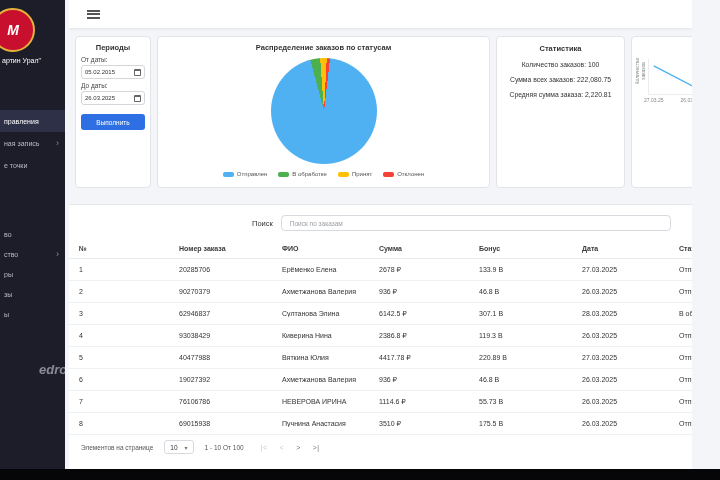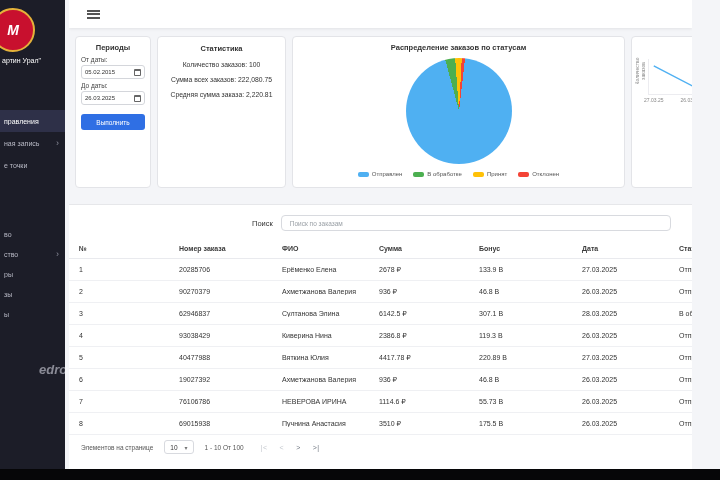--- a/index.html
+++ b/index.html
@@ -156,52 +156,52 @@
           <span class="cal"></span>
         </div>
         <div class="field-label">До даты:</div>
         <div class="date-input">
           <span>26.03.2025</span>
           <span class="cal"></span>
         </div>
         <button class="btn-primary">Выполнить</button>
       </div>
 
+      <div class="card card-pie">
+        <div class="card-title">Распределение заказов по статусам</div>
+        <div class="pie" style="background: conic-gradient(from -15deg, rgb(76, 175, 80) 0deg, rgb(76, 175, 80) 10.8deg, rgb(255, 193, 7) 10.8deg, rgb(255, 193, 7) 18deg, rgb(244, 67, 54) 18deg, rgb(244, 67, 54) 21.6deg, rgb(79, 176, 242) 21.6deg, rgb(79, 176, 242) 360deg);"></div>
+        <div class="legend">
+
+            <span class="legend-item">
+              <span class="swatch" style="background: rgb(79, 176, 242);"></span>
+              <span>Отправлен</span>
+            </span>
+
+            <span class="legend-item">
+              <span class="swatch" style="background: rgb(76, 175, 80);"></span>
+              <span>В обработке</span>
+            </span>
+
+            <span class="legend-item">
+              <span class="swatch" style="background: rgb(255, 193, 7);"></span>
+              <span>Принят</span>
+            </span>
+
+            <span class="legend-item">
+              <span class="swatch" style="background: rgb(244, 67, 54);"></span>
+              <span>Отклонен</span>
+            </span>
+          </div>
+      </div>
+
       <div class="card card-stats">
         <div class="card-title">Статистика</div>
         <div class="stat-line">Количество заказов: 100</div>
         <div class="stat-line">Сумма всех заказов: 222,080.75</div>
         <div class="stat-line">Средняя сумма заказа: 2,220.81</div>
-      </div>
-
-      <div class="card card-pie">
-        <div class="card-title">Распределение заказов по статусам</div>
-        <div class="pie" style="background: conic-gradient(from -15deg, rgb(76, 175, 80) 0deg, rgb(76, 175, 80) 10.8deg, rgb(255, 193, 7) 10.8deg, rgb(255, 193, 7) 18deg, rgb(244, 67, 54) 18deg, rgb(244, 67, 54) 21.6deg, rgb(79, 176, 242) 21.6deg, rgb(79, 176, 242) 360deg);"></div>
-        <div class="legend">
-
-            <span class="legend-item">
-              <span class="swatch" style="background: rgb(79, 176, 242);"></span>
-              <span>Отправлен</span>
-            </span>
-
-            <span class="legend-item">
-              <span class="swatch" style="background: rgb(76, 175, 80);"></span>
-              <span>В обработке</span>
-            </span>
-
-            <span class="legend-item">
-              <span class="swatch" style="background: rgb(255, 193, 7);"></span>
-              <span>Принят</span>
-            </span>
-
-            <span class="legend-item">
-              <span class="swatch" style="background: rgb(244, 67, 54);"></span>
-              <span>Отклонен</span>
-            </span>
-          </div>
       </div>
 
       <div class="card card-line">
         <div class="y-label">Количество заказов</div>
         <svg class="line-svg" width="100" height="36" viewBox="0 0 100 36">
           <polyline fill="none" stroke-width="1.5" points="4,7.0 50,31.0 96,23.0" stroke="#4fb0f2"></polyline>
         </svg>
         <div class="x-labels">
 
             <span class="x-tick">27.03.25</span>

